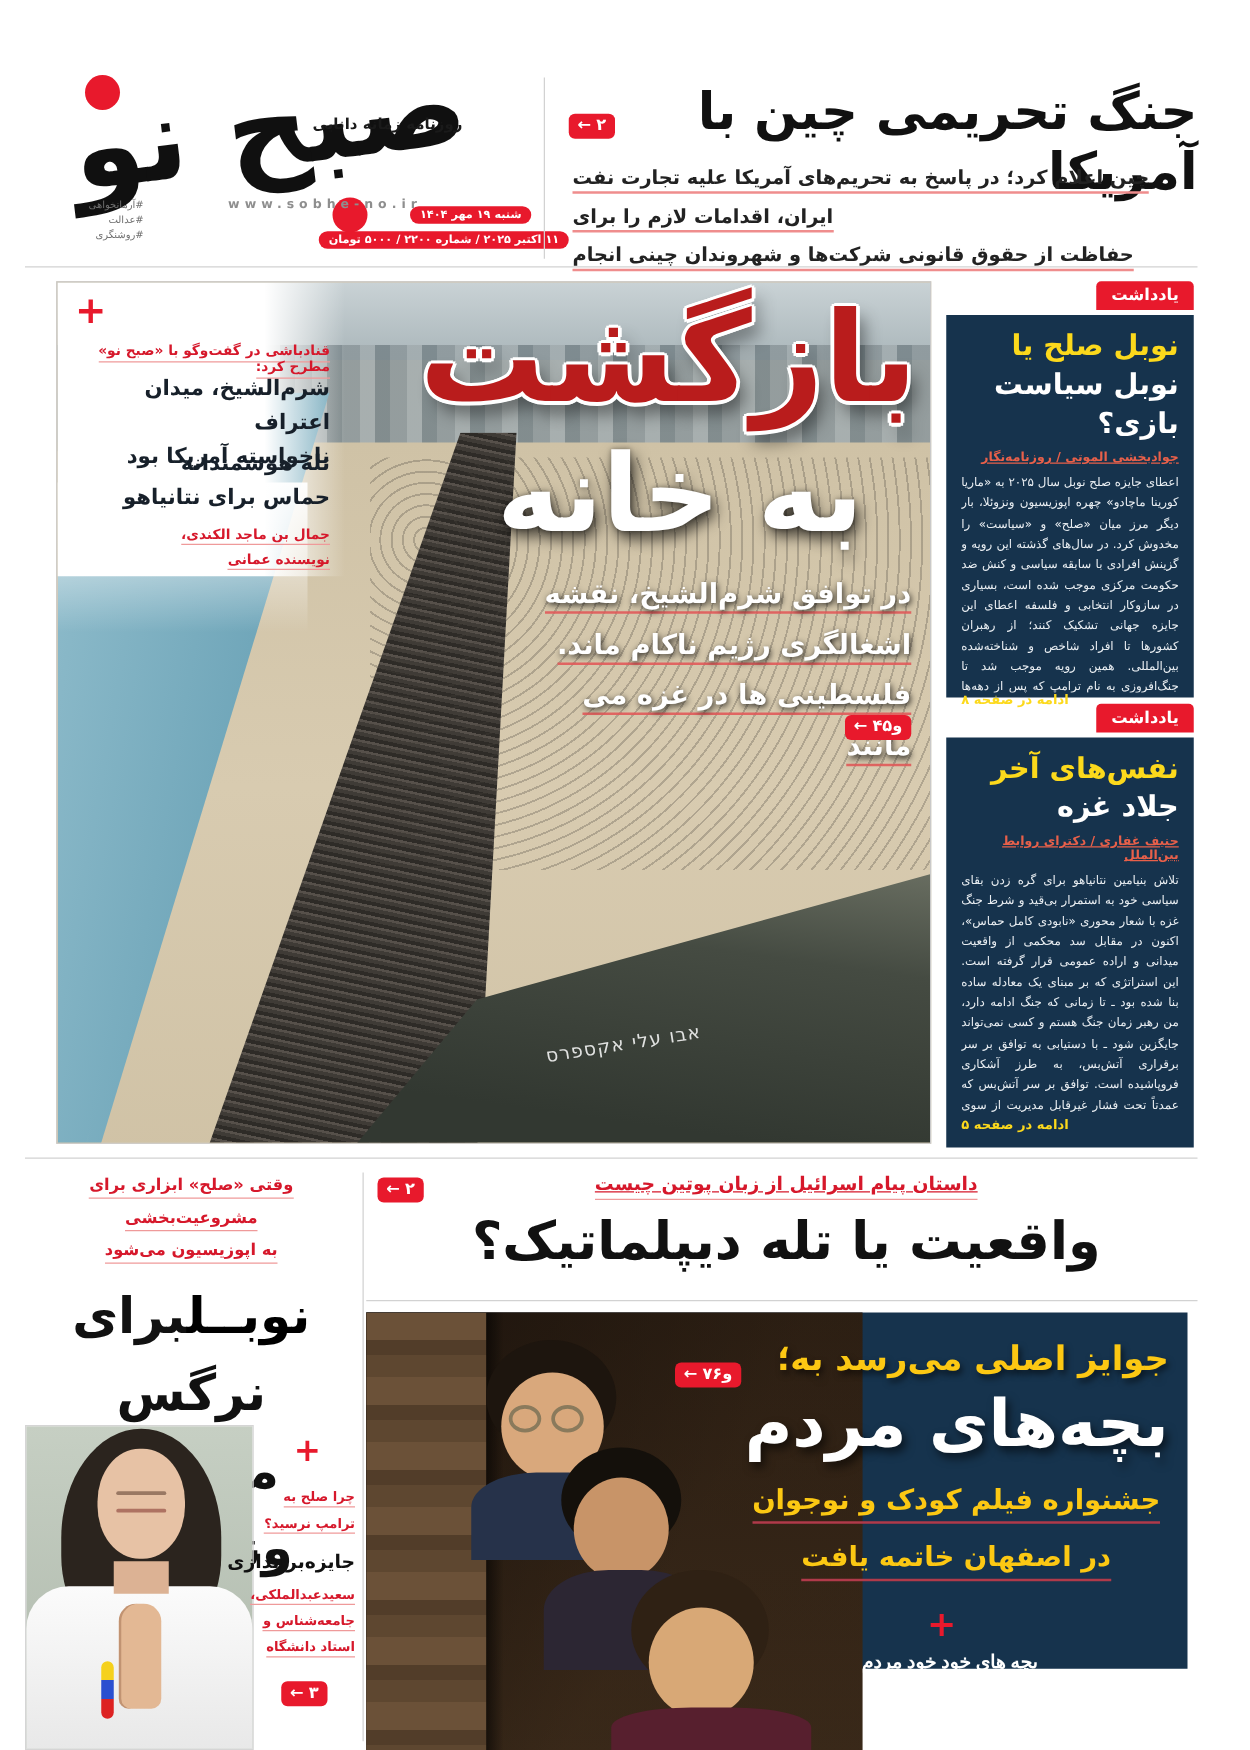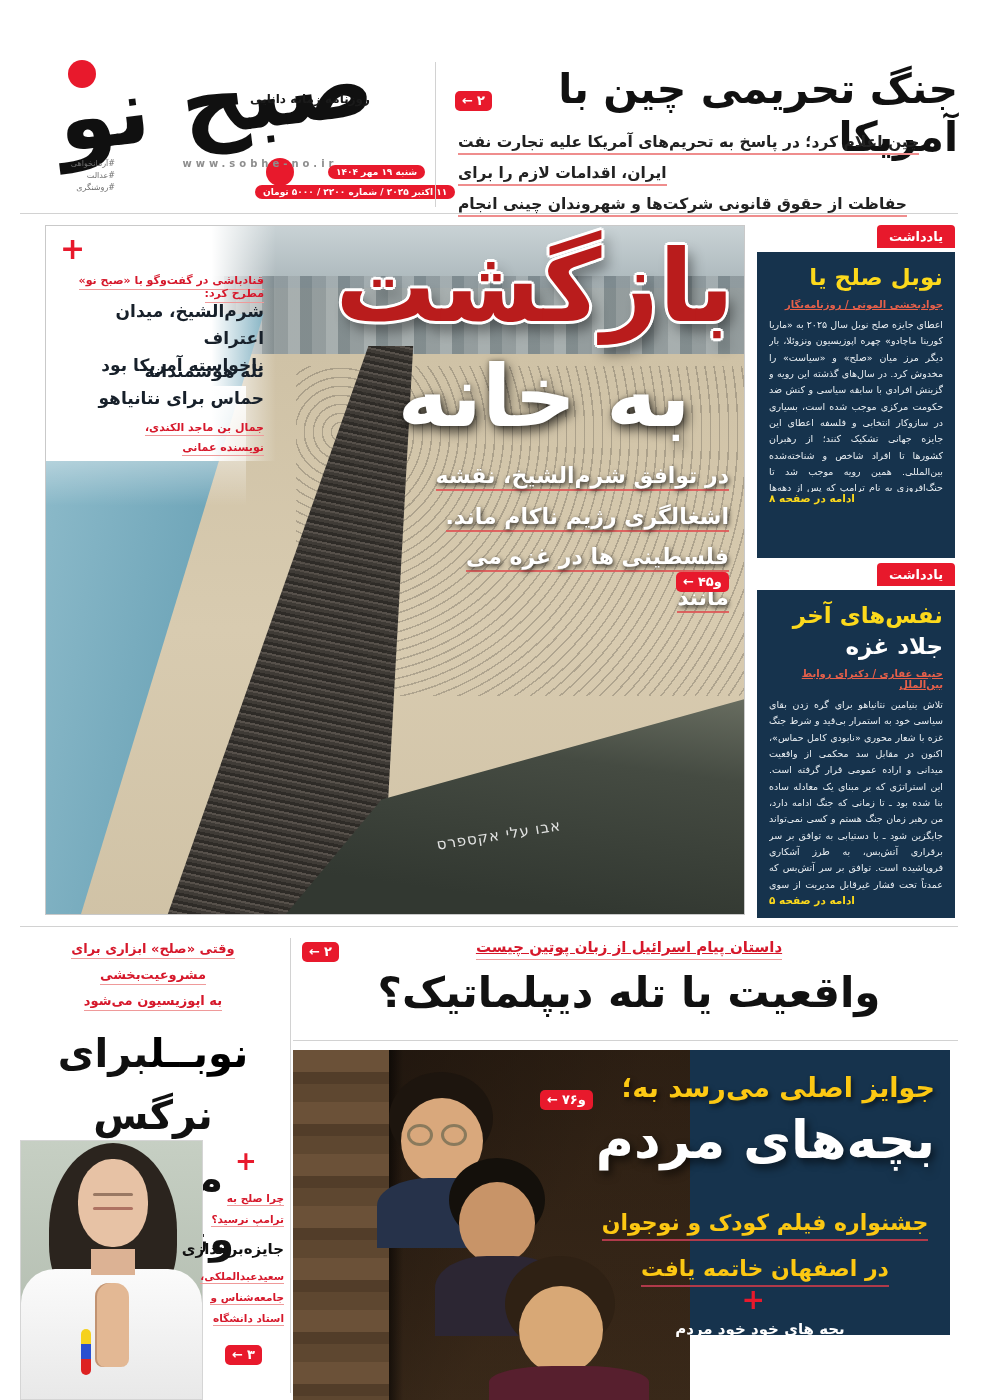--- a/index.html
+++ b/index.html
@@ -113,21 +113,21 @@
           background:repeating-linear-gradient(#6b5138 0 22px,#523d29 22px 34px,#5e4730 34px 52px); filter:none; }
   .tree-edge { position:absolute; left:96px; top:0; width:14px; height:100%; background:linear-gradient(to right,rgba(0,0,0,.55),rgba(0,0,0,0)); }
   .head { position:absolute; border-radius:50%; }
   .hairc { position:absolute; border-radius:50%; }
   .glass { position:absolute; width:26px; height:22px; border:3px solid #8a7a5c; border-radius:50%; }
   .jacket { position:absolute; border-radius:40% 40% 0 0; }
   .kd-kicker { font-size:27px; font-weight:bold; color:#fcc813; text-align:right; text-shadow:2px 3px 5px rgba(0,0,0,.55); }
   .kd-hl { font-size:52px; font-weight:bold; color:#fff; text-align:right; text-shadow:3px 4px 8px rgba(0,0,0,.6); }
   .kd-sub { font-size:22px; font-weight:bold; color:#fcc813; text-align:center; line-height:2.1; }
   .kd-sub span { border-bottom:2px solid #b03a4a; padding-bottom:4px; }
-  .kd-foot { font-size:15px; font-weight:bold; color:#fff; text-align:center; }
+  .kd-foot { font-size:15px; font-weight:bold; color:#fff; text-align:center;font-family:Liberation Serif, serif; }
 </style>
 </head>
 <body>
 
 <div class="page">
 
   <div class="abs" style="left:40px;top:30px;width:360px;height:180px;">
     <div class="abs red-dot" style="left:28px;top:30px;width:28px;height:28px;"></div>
     <div class="abs red-dot" style="left:226px;top:128px;width:28px;height:28px;"></div>
     <div class="abs logo-cal rtl" style="left:10px;top:18px;width:330px;font-size:92px;text-align:center;">صبح نو</div>
@@ -197,20 +197,21 @@
     <div class="abs badge" style="left:630px;top:346px;">
       <span class="arr">←</span>
       <span>۴و۵</span>
     </div>
     <div class="abs watermark" style="left:390px;top:600px;">אבו עלי אקספרס</div>
   </div>
 
   <div class="note-tab rtl" style="left:877px;top:225px;">یادداشت</div>
   <div class="note-box rtl" style="left:757px;top:252px;width:198px;height:306px;">
     <div class="note-title-y">نوبل صلح یا</div>
+    <div class="note-title-w">نوبل سیاست بازی؟</div>
     <div class="note-byline">جوادبخشی الموتی / روزنامه‌نگار</div>
     <div class="note-body" style="height:175px;">اعطای جایزه صلح نوبل سال ۲۰۲۵ به «ماریا کورینا ماچادو» چهره اپوزیسیون ونزوئلا، بار دیگر مرز میان «صلح» و «سیاست» را مخدوش کرد. در سال‌های گذشته این رویه و گزینش افرادی با سابقه سیاسی و کنش ضد حکومت مرکزی موجب شده است، بسیاری در سازوکار انتخابی و فلسفه اعطای این جایزه جهانی تشکیک کنند؛ از رهبران کشورها تا افراد شاخص و شناخته‌شده بین‌المللی. همین رویه موجب شد تا جنگ‌افروزی به نام ترامپ که پس از دهه‌ها پشتیبانی‌های راهبردی، آمریکا را مجبور به بمباران تأسیسات قانونی هسته‌ای ایران کرده و کشتار بی‌رحمانه هزاران انسان را رقم زده است، رویای رسیدن به این جایزه را در سر بپروراند. جایزه‌ای که روزگاری نماد آرمان‌گرایی و معنویت جهانی بود، اکنون بیش از هر زمان رنگ و بوی مداخله‌گرایانه گرفته است. انتخاب ماچادو نه صرفاً تقدیر از تلاش‌های مدنی، بلکه به روشنی پیامی سیاسی به دولت نیکلاس مادورو و متحدان اوست؛ پیامی که از دل اتاق‌های سیاست غربی بیرون آمده است، نه از بطن رنج مردم ونزوئلا. آن هم در شرایطی که ارتش آمریکا در هفته‌های گذشته این کشور را محاصره و افراد زیادی را کشته است. در دهه گذشته، نوبل صلح مسیری سیاسی را طی کرده است.</div>
     <div class="note-more">ادامه در صفحه ۸</div>
   </div>
 
   <div class="note-tab rtl" style="left:877px;top:563px;">یادداشت</div>
   <div class="note-box rtl" style="left:757px;top:590px;width:198px;height:328px;">
     <div class="note-title-y">نفس‌های آخر</div>
     <div class="note-title-w">جلاد غزه</div>
     <div class="note-byline">حنیف غفاری / دکترای روابط بین‌الملل</div>
@@ -294,21 +295,21 @@
     <div class="jacket" style="left:196px;top:316px;width:160px;height:40px;background:#571f2e;"></div>
   </div>
 
   <div class="abs" style="left:540px;top:1058px;width:400px;height:300px;">
     <div class="abs badge" style="left:0px;top:32px;">
       <span class="arr">←</span>
       <span>۷و۶</span>
     </div>
     <div class="kd-kicker rtl abs" style="right:5px;top:14px;width:340px;">جوایز اصلی می‌رسد به؛</div>
     <div class="kd-hl rtl abs" style="right:5px;top:52px;width:360px;">بچه‌های مردم</div>
-    <div class="kd-sub rtl abs" style="right:10px;top:142px;width:330px;">
+    <div class="kd-sub rtl abs" style="right:10px;top:120px;width:330px;">
       <span>جشنواره فیلم کودک و نوجوان</span><br>
       <span>در اصفهان خاتمه یافت</span>
     </div>
     <div class="plus-ic abs" style="right:175px;top:228px;font-size:28px;">+</div>
     <div class="kd-foot rtl abs" style="right:30px;top:262px;width:300px;">بچه های خود خود مردم</div>
   </div>
 
 </div>
 
 </body></html>

